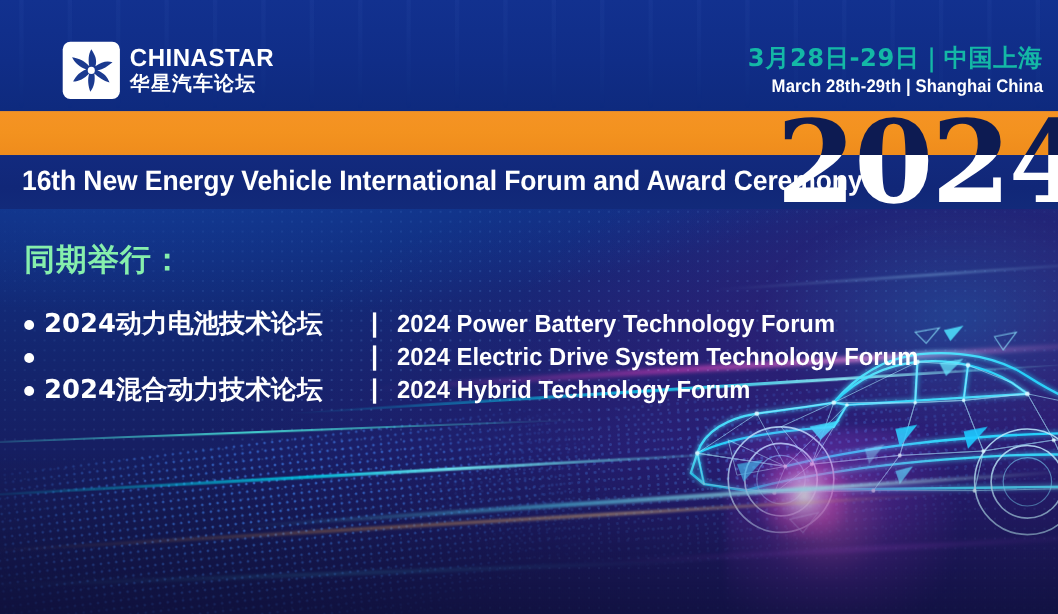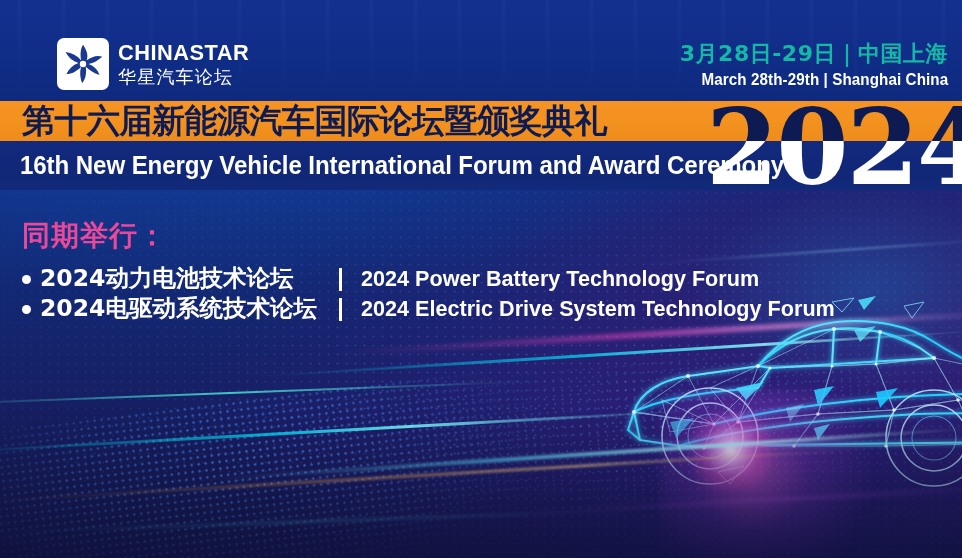--- a/index.html
+++ b/index.html
@@ -119,21 +119,21 @@
   .logo-text{ display:flex; flex-direction:column; line-height:1; }
   .logo-en{
     font-family:"Liberation Sans", sans-serif;
     font-weight:700; font-size:22.5px; letter-spacing:.5px;
     color:#ffffff; font-stretch:condensed;
     transform:scaleX(.97); transform-origin:left center;
     white-space:nowrap;
   }
   .logo-cn{
     font-family:"DejaVu Sans","Liberation Sans", sans-serif;
-    font-weight:400; font-size:18px; letter-spacing:1.2px;
+    font-weight:700; font-size:18px; letter-spacing:1.2px;
     color:#ffffff; margin-top:4px; white-space:nowrap;
   }
 
   
   .datebox{
     position:absolute; right:14px; top:42px; text-align:right; z-index:9;
   }
   .date-cn{
     font-family:"DejaVu Sans","Liberation Sans",sans-serif;
     font-weight:700; font-size:22px; color:#14b8a6;
@@ -192,22 +192,22 @@
   }
   .year-bot{
     color:#ffffff;
     clip-path:inset(45px 0 0 0);
   }
 
   
   .concurrent{ position:absolute; left:22px; top:222px; z-index:8; }
   .concurrent-head{
     font-family:"DejaVu Sans","Liberation Sans",sans-serif;
-    font-weight:700; font-size:28px; color:#ec4899;
-    letter-spacing:1px; line-height:1; margin-bottom:14px;
+    font-weight:700; font-size:28px; color:#86efac;
+    letter-spacing:1px; line-height:1; margin-bottom:30px;
     white-space:nowrap;
   }
   .forum-row{
     display:flex; 
     height:30px; white-space:nowrap;
   }
   .bullet{
     width:9px; height:9px; border-radius:50%;
     background:#ffffff; flex:0 0 auto; margin-right:9px;
   }
@@ -398,21 +398,20 @@
   </div>
 
   <div class="datebox">
     <div class="date-cn">3月28日-29日｜中国上海</div>
     <div class="date-en">March 28th-29th  |  Shanghai China</div>
   </div>
 
   <div class="band-orange"></div>
   <div class="band-navy"></div>
 
-  <div class="title-cn">第十六届新能源汽车国际论坛暨颁奖典礼</div>
   <div class="title-en">16th New Energy Vehicle International Forum and Award Ceremony</div>
 
   <div class="year">
     <div class="year-layer year-top">2024</div>
     <div class="year-layer year-bot">2024</div>
   </div>
 
   <div class="concurrent">
     <div class="concurrent-head">同期举行：</div>
 
@@ -421,21 +420,28 @@
         <span class="bullet"></span>
         <span class="forum-cn">2024动力电池技术论坛</span>
         <span class="forum-sep"></span>
         <span class="forum-en">2024 Power Battery Technology Forum</span>
       </div>
     </div>
 
     <div class="forum-row">
       <div class="forum-row-inner">
         <span class="bullet"></span>
-        <span class="forum-cn">2024电驱动系统技术论坛</span>
         <span class="forum-sep"></span>
         <span class="forum-en">2024 Electric Drive System Technology Forum</span>
       </div>
     </div>
 
+    <div class="forum-row">
+      <div class="forum-row-inner">
+        <span class="bullet"></span>
+        <span class="forum-cn">2024混合动力技术论坛</span>
+        <span class="forum-sep"></span>
+        <span class="forum-en">2024 Hybrid Technology Forum</span>
+      </div>
+    </div>
   </div>
 
 </div>
 
 </body></html>

